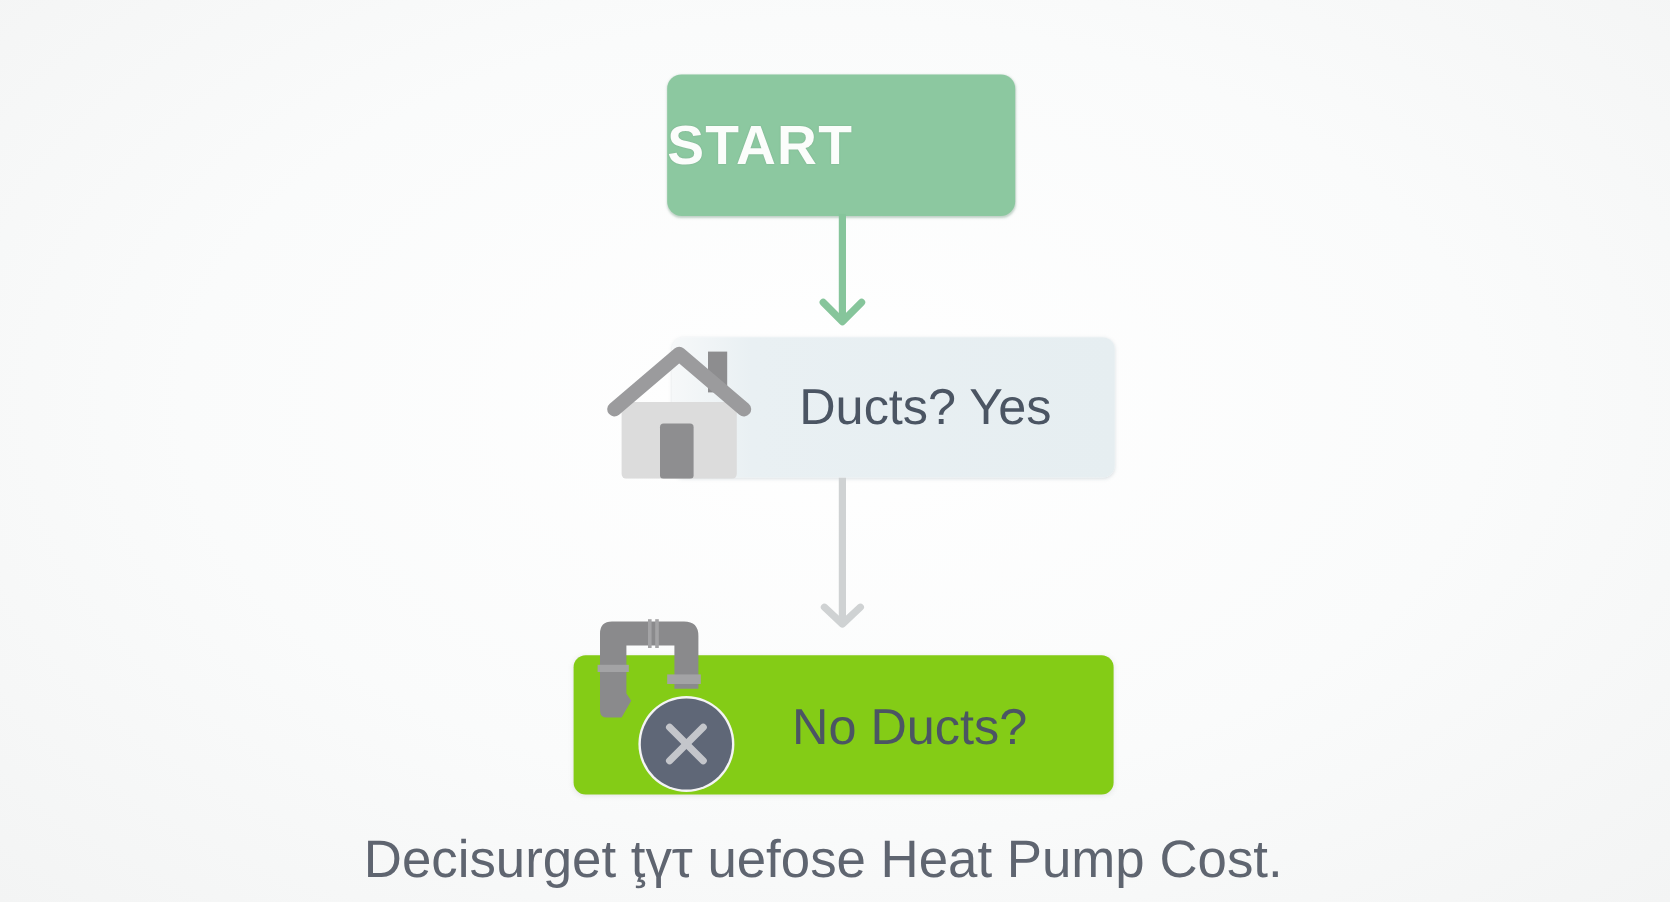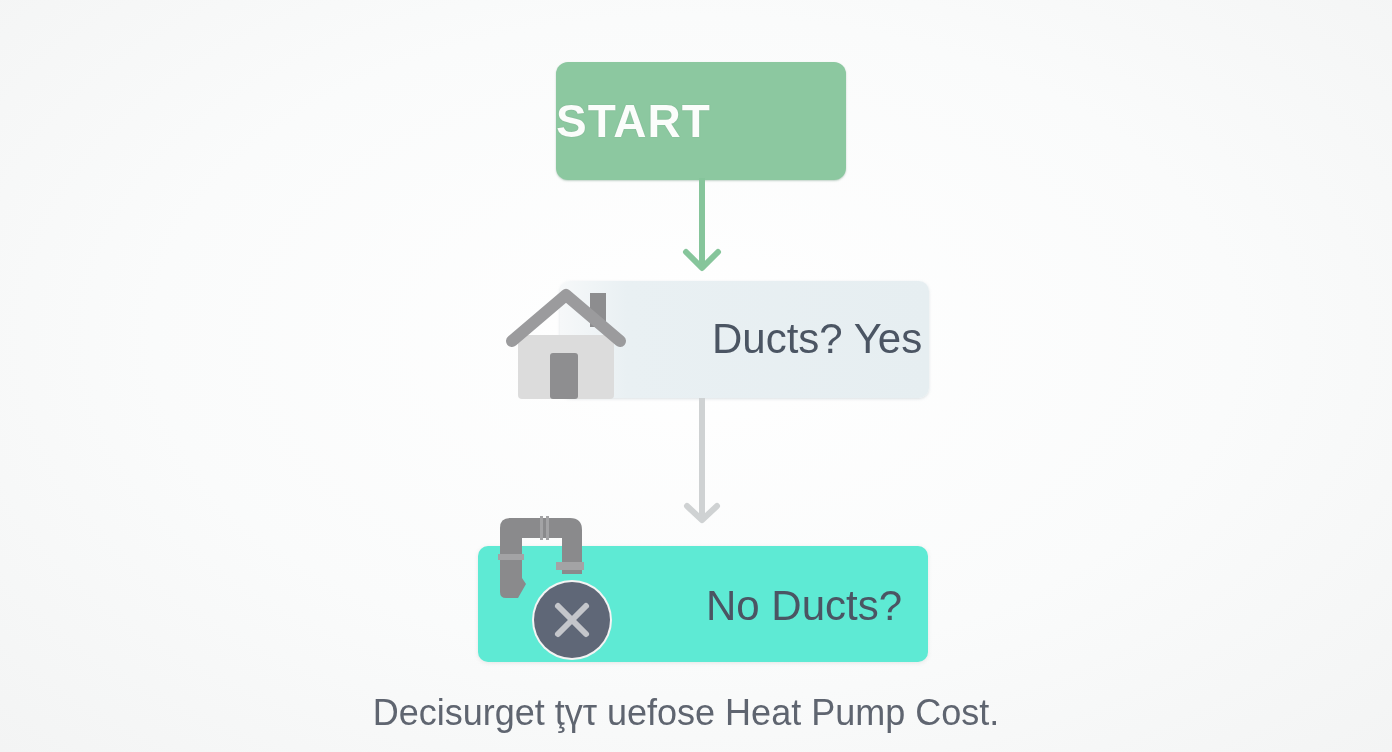--- a/index.html
+++ b/index.html
@@ -27,34 +27,34 @@
       position: absolute; border-radius: 10px;
       display: flex; align-items: center;
     }
     .ducts-yes {
       left: 560px; top: 281px; width: 369px; height: 117px;
       background: linear-gradient(90deg, #f6f8f9 0%, #e9f0f3 18%, #e6eef1 100%);
       box-shadow: 0 1px 3px rgba(120,140,150,0.25);
     }
     .no-ducts {
       left: 478px; top: 546px; width: 450px; height: 116px;
-      background: #5eead4;
+      background: #84cc16;
       box-shadow: 0 1px 4px rgba(140,140,140,0.18);
     }
     .box-label {
-      position: absolute; color: #4b5563; font-size: 42px; margin-left: 46px;
+      position: absolute; color: #4b5563; font-size: 42px;
     }
     .ducts-yes .box-label { left: 106px; top: 34px; }
     .no-ducts .box-label { left: 182px; top: 36px; }
     .house-icon { position: absolute; left: 504px; top: 287px; }
     .pipe-icon { position: absolute; left: 496px; top: 514px; }
     .x-icon { position: absolute; left: 530px; top: 578px; }
     .caption {
       position: absolute; left: 0; width: 1372px; top: 692px; text-align: center;
-      color: #5f6570; font-size: 36px;
+      color: #5f6570; font-size: 44px;
     }
   </style>
 </head>
 <body>
 
 <div class="bg-glow"></div>
 
 <div class="start-box">
   <span class="start-label">START</span>
 </div>

